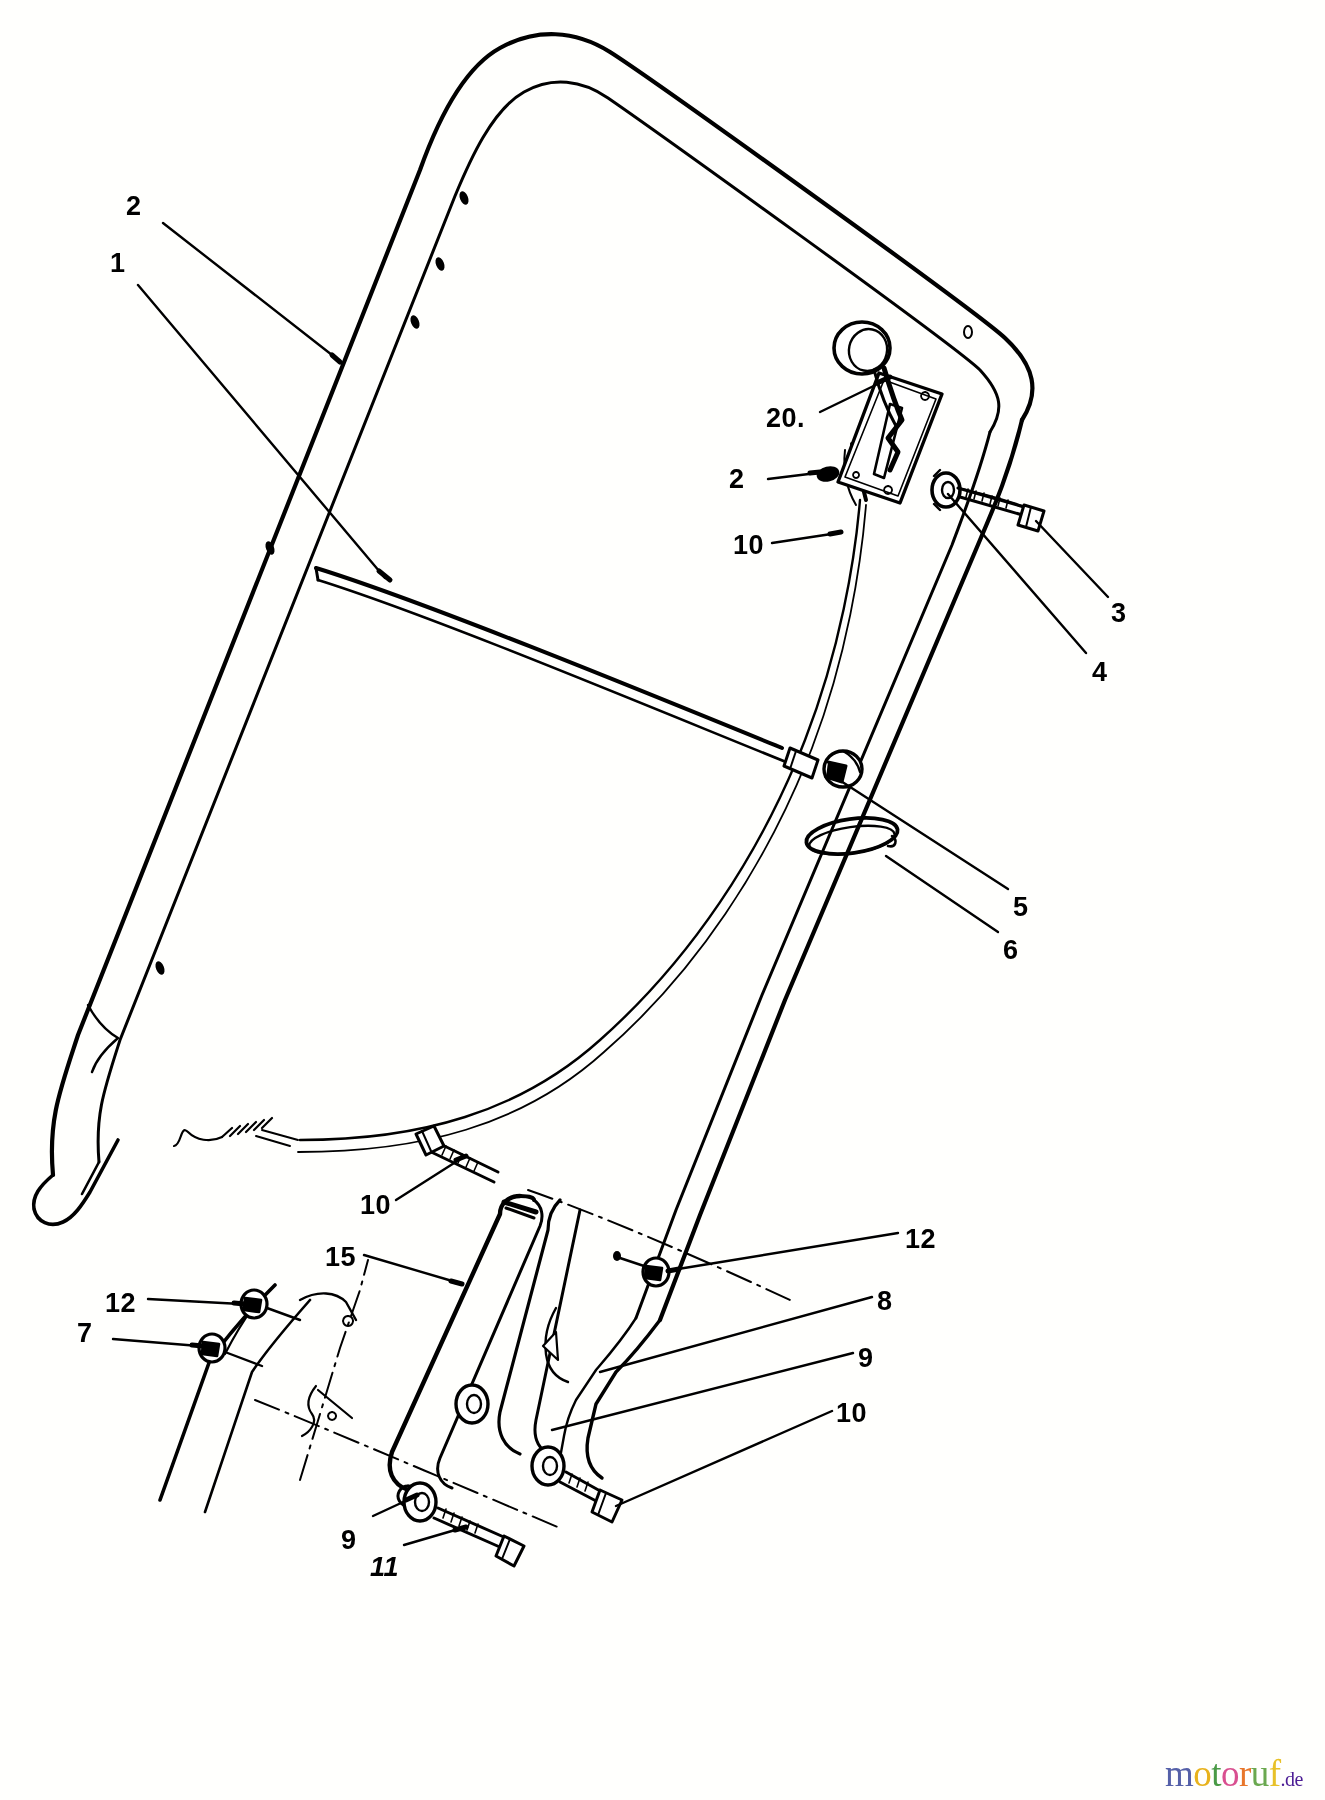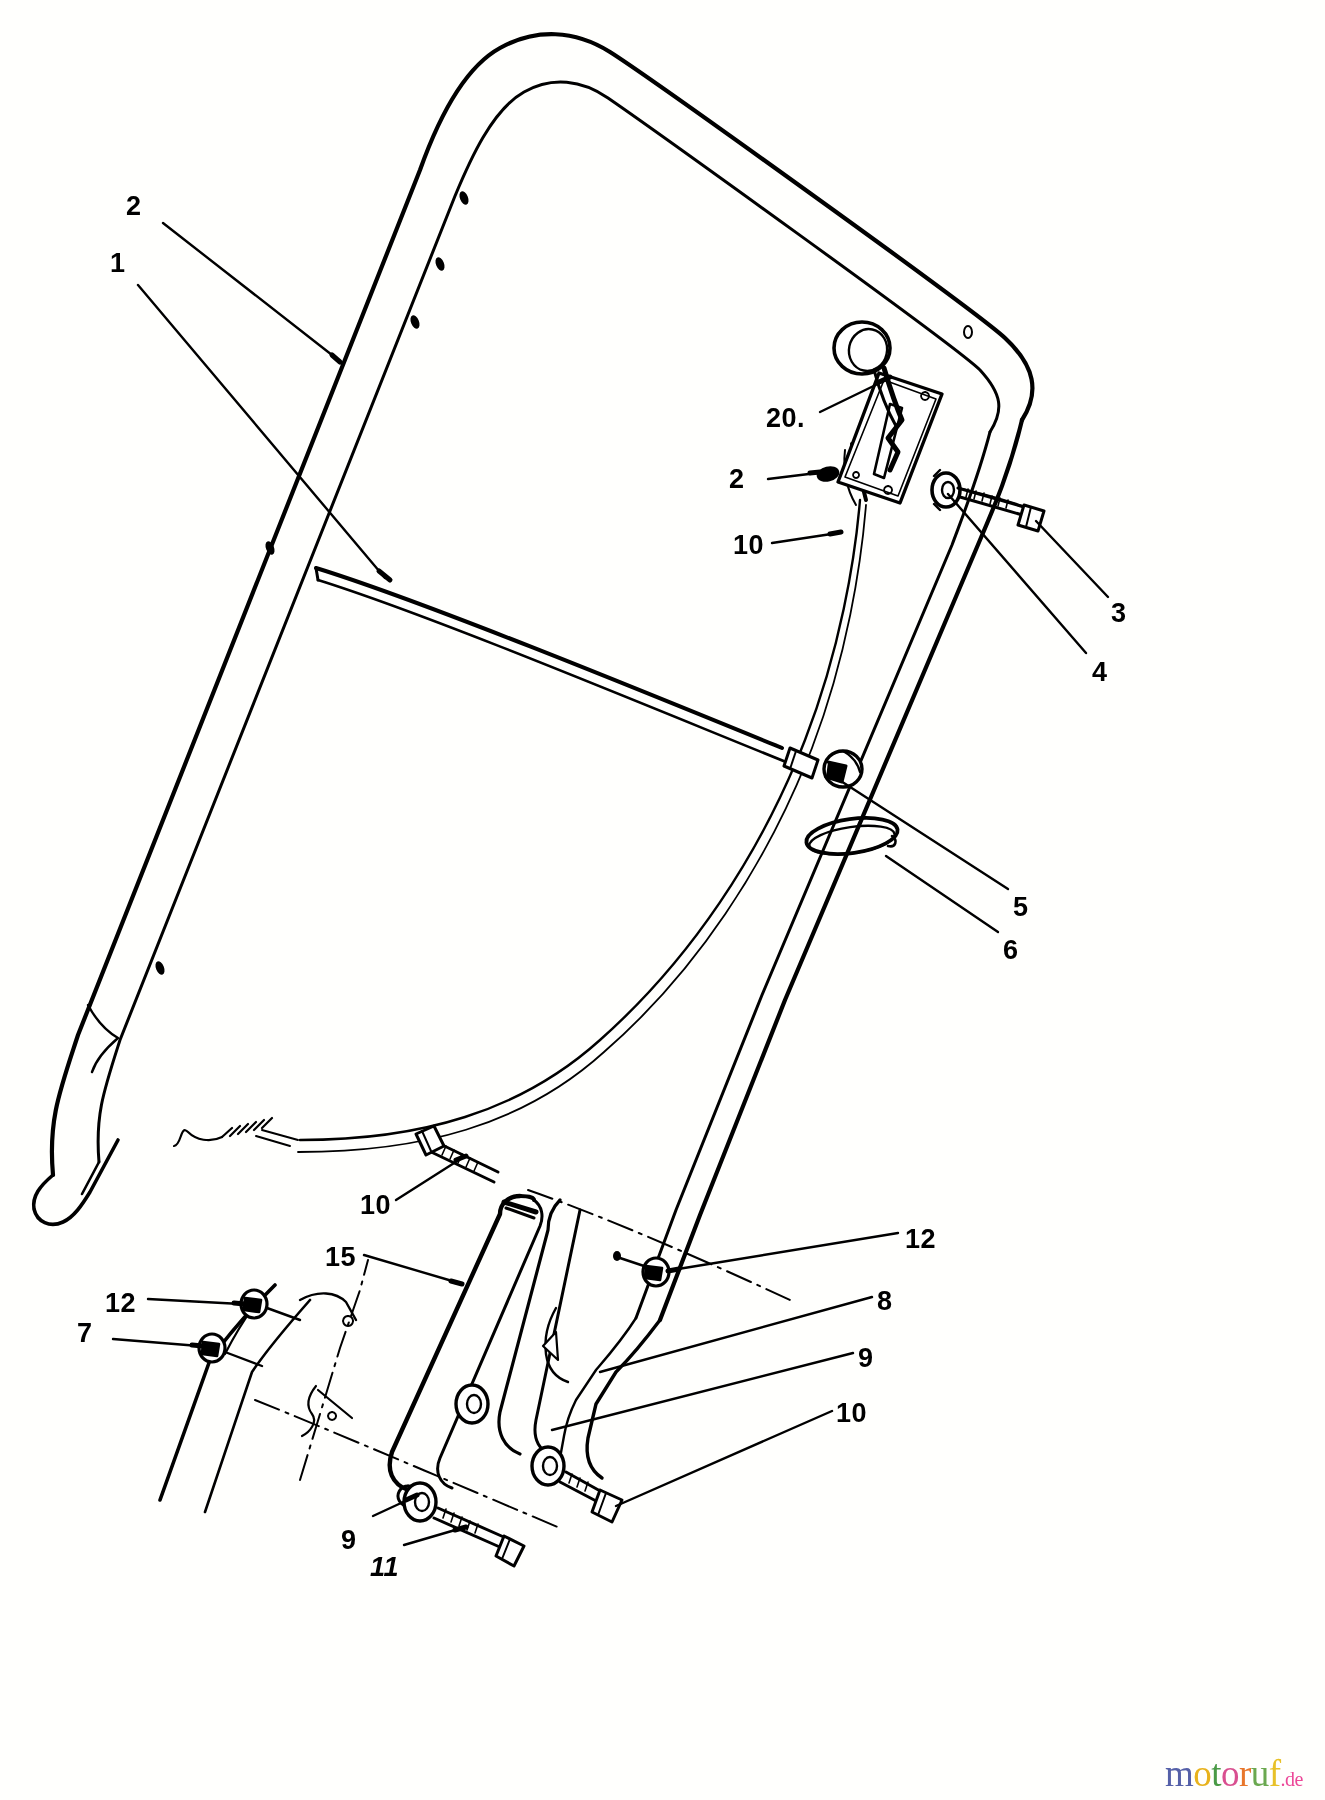--- a/index.html
+++ b/index.html
@@ -37,21 +37,21 @@
     right: 22px;
     bottom: 8px;
     font-family: "Liberation Serif", serif;
     font-size: 37px;
     letter-spacing: -0.5px;
     line-height: 1;
     user-select: none;
   }
   #watermark .suffix {
     font-size: 20px;
-    color: #ec4899;
+    color: #4c1d95;
   }
   .wm-l { display: inline; }
 </style>
 </head>
 <body>
 
 <div id="page">
 
   <svg id="diagram" viewBox="0 0 1325 1800">
     <g fill="none" stroke="#000" stroke-linecap="round" stroke-linejoin="round">

